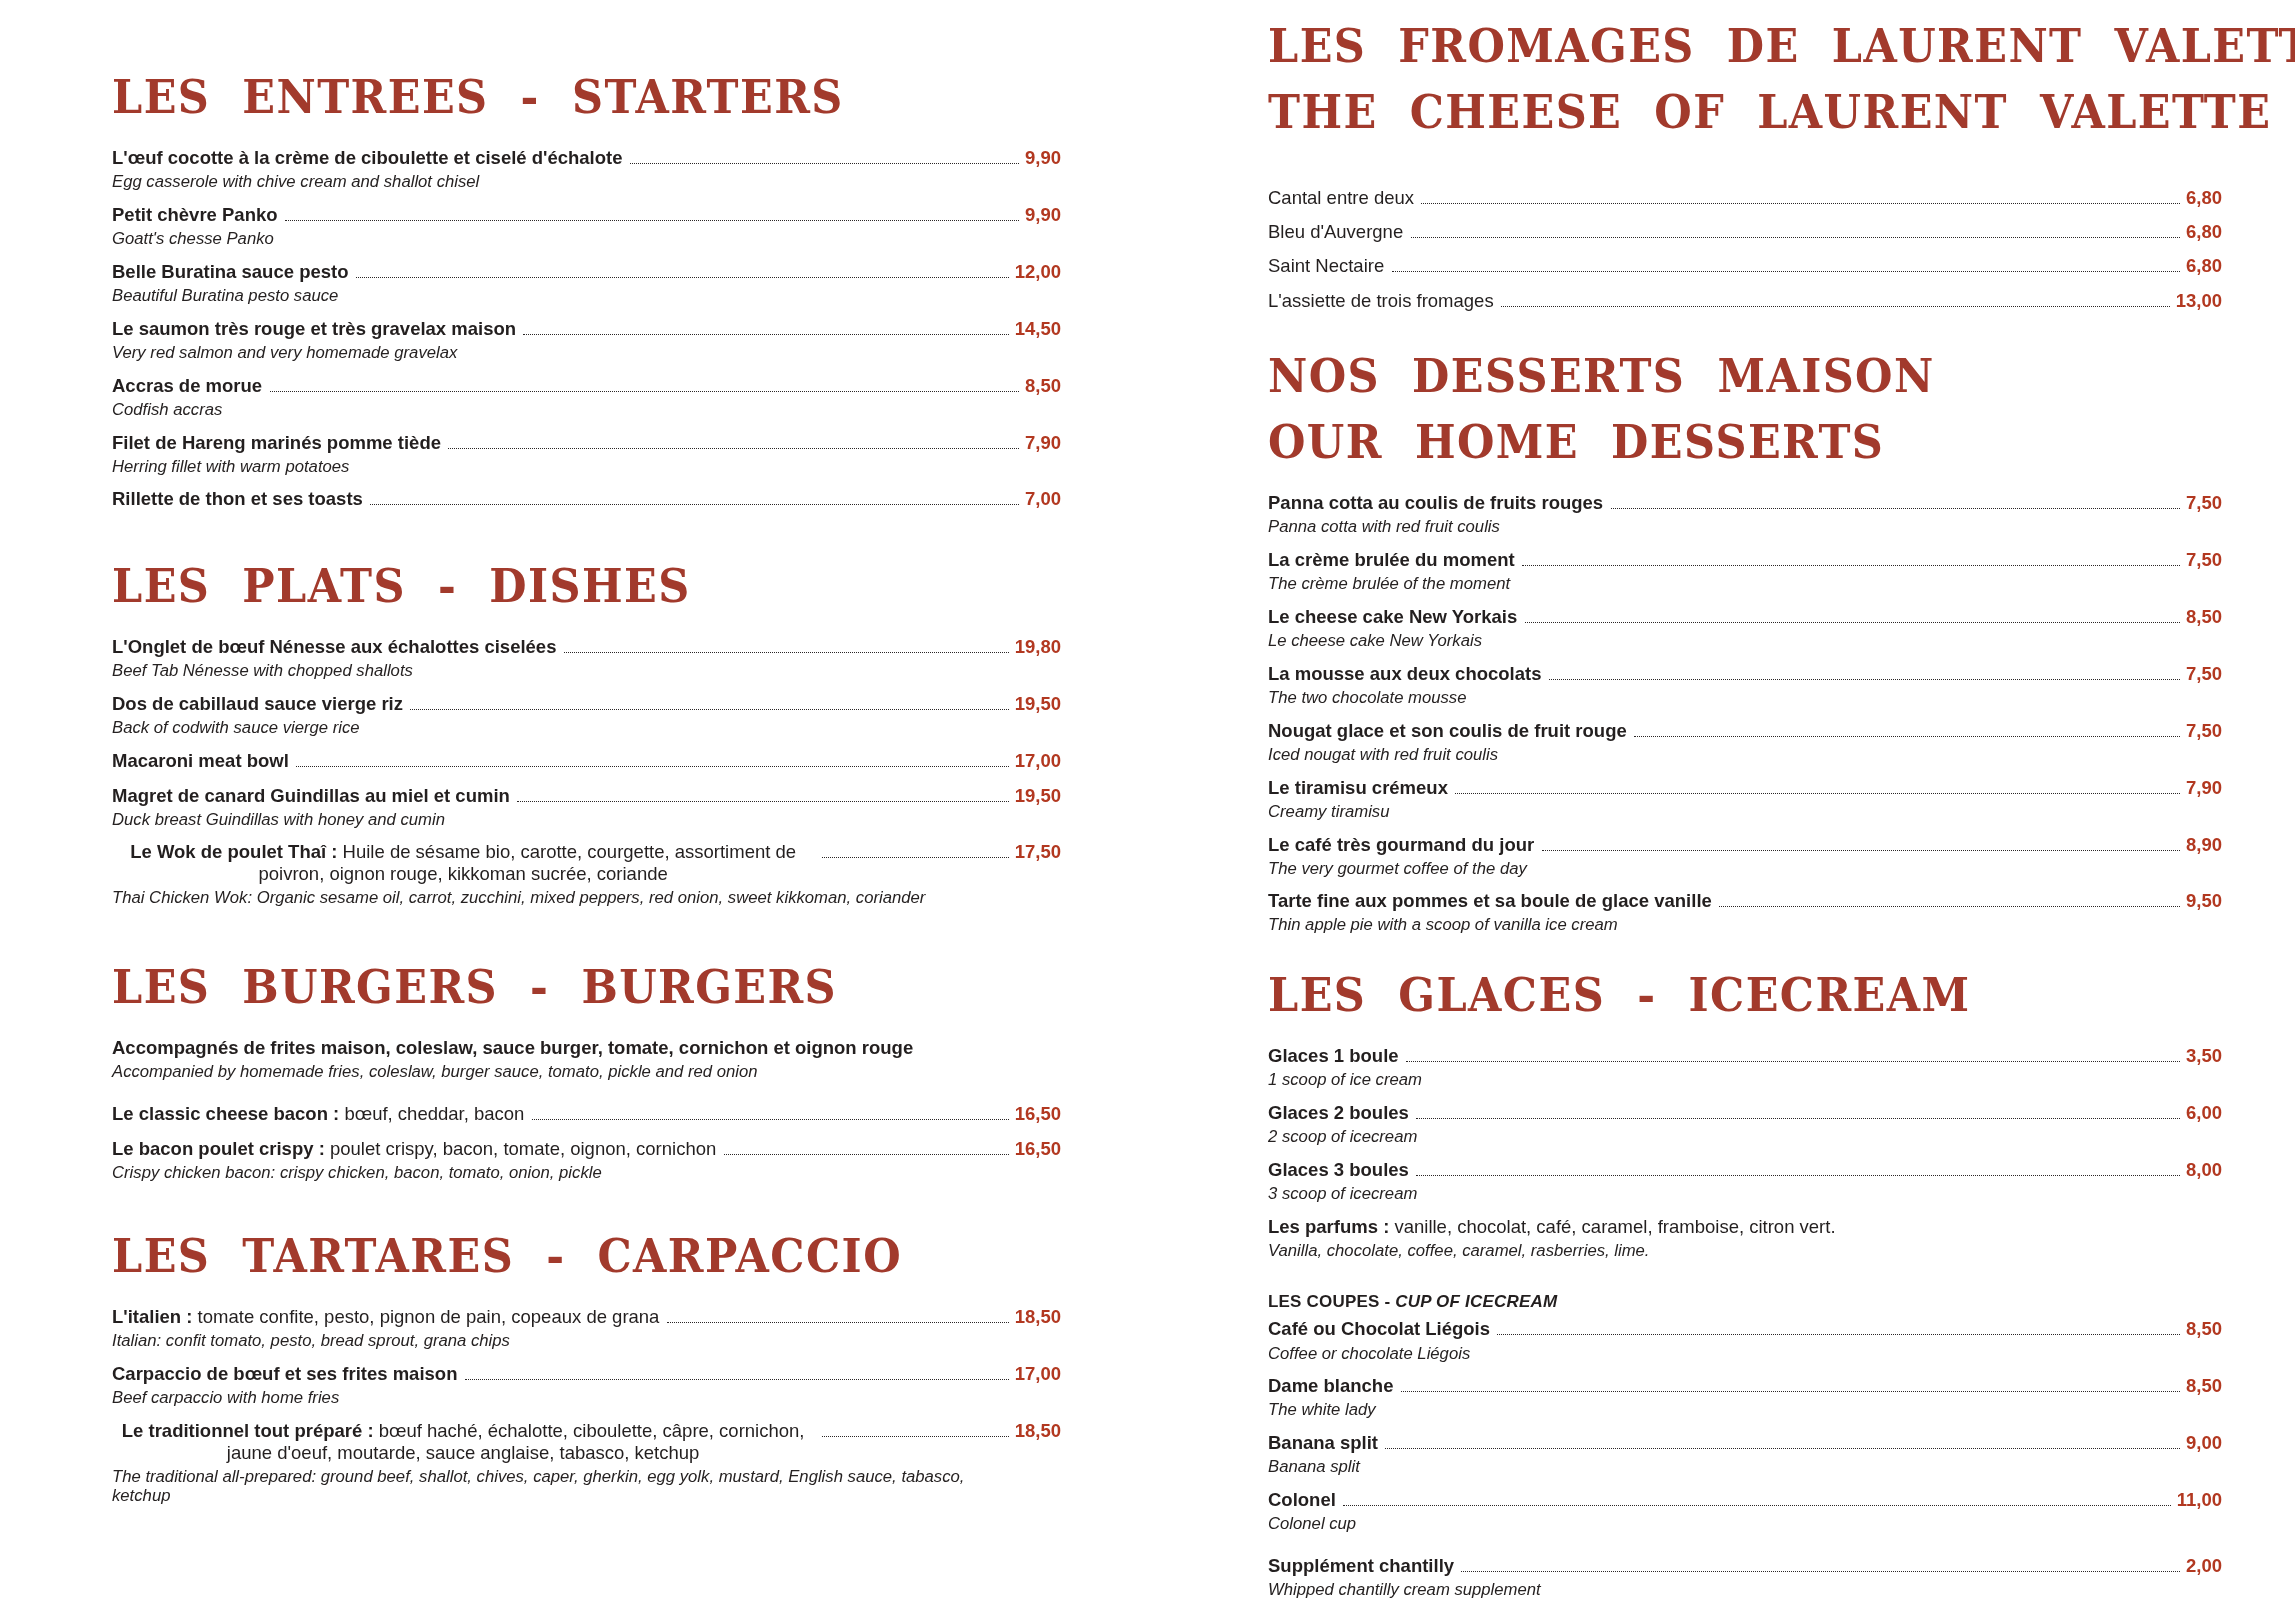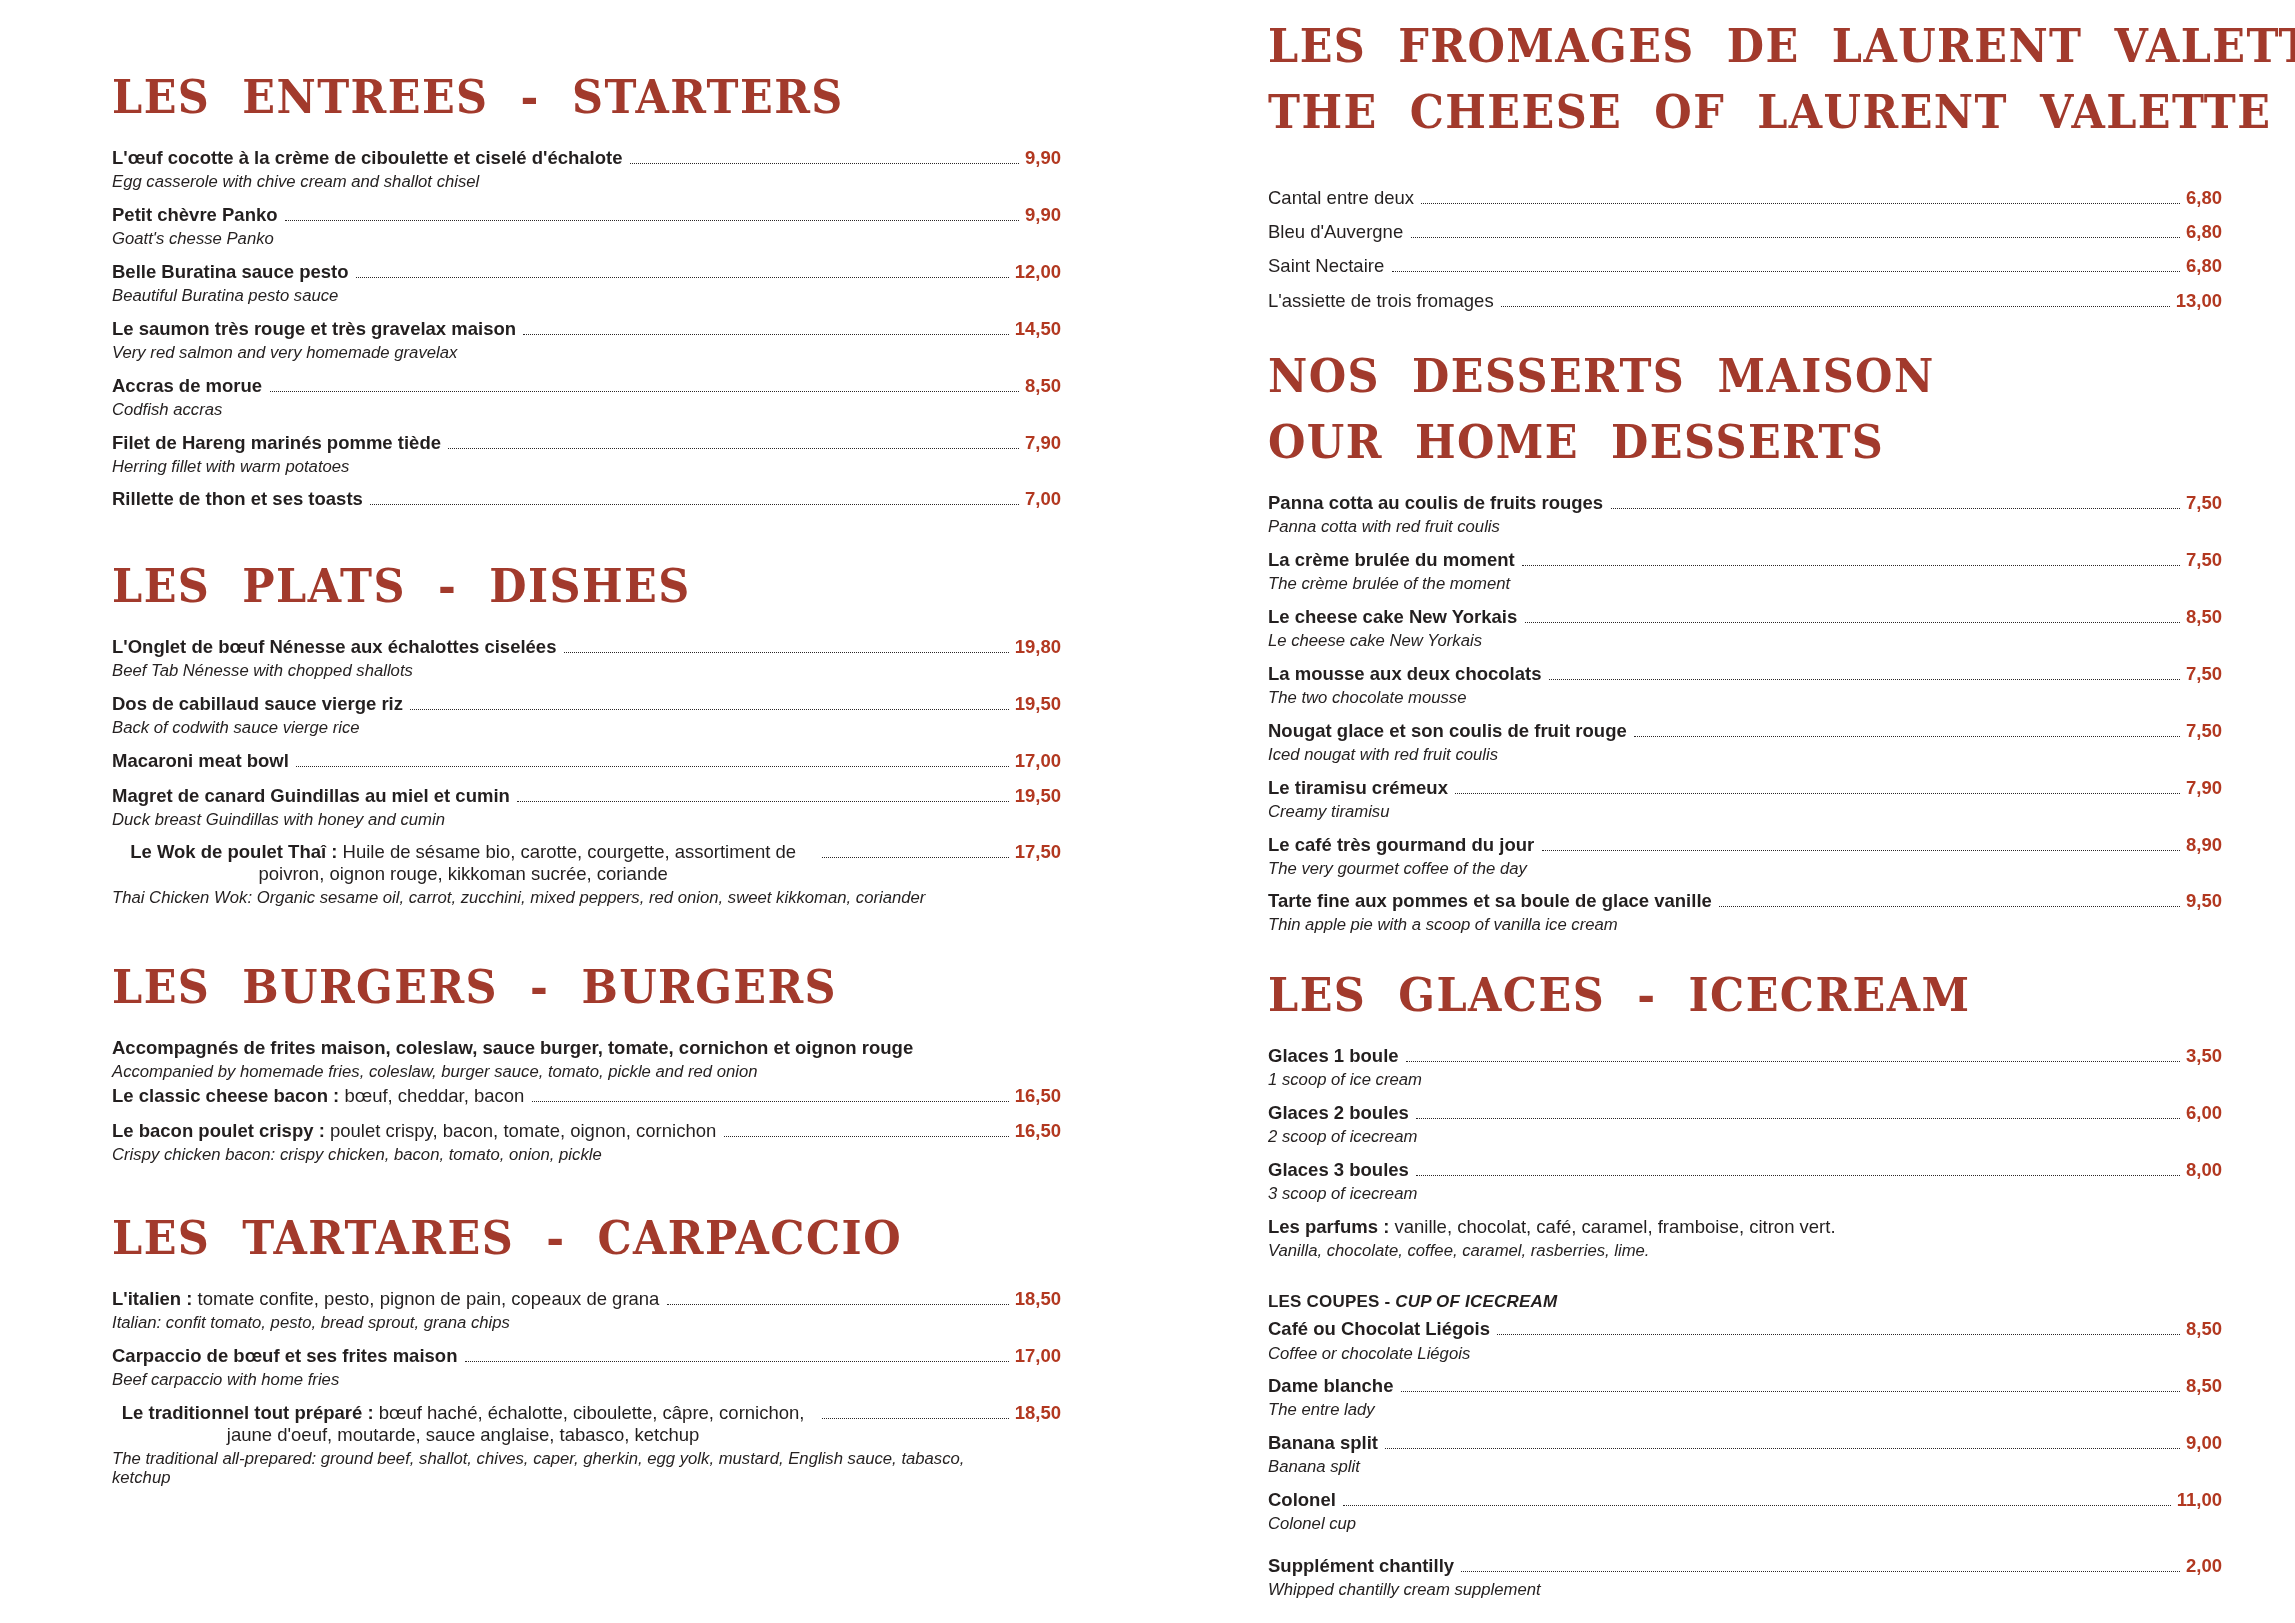--- a/index.html
+++ b/index.html
@@ -48,21 +48,21 @@
     margin:0 5.6px 0 7.4px;
   }
   .price{
     font-size:18.5px;font-weight:bold;color:var(--price);
     white-space:nowrap;line-height:1.18;
   }
   .desc{
     font-style:italic;font-weight:normal;font-size:16.7px;
     line-height:1.16;margin-top:3.2px;color:#262222;max-width:92%;
   }
-  .intro{margin-bottom:4px;}
+  .intro{margin-bottom:22px;}
   .intro-fr{font-weight:bold;font-size:18.5px;line-height:1.18;}
   .intro-fr .rest{font-weight:normal;}
   .parfums{margin-top:3.7px;margin-bottom:32px;}
   .sub-head{font-size:17px;font-weight:bold;letter-spacing:0.2px;margin-bottom:6.5px;}
   .sub-head .it{font-style:italic;}
   .supplement{margin-top:21px;}
 </style>
 </head>
 <body>
 
@@ -382,21 +382,21 @@
           <span class="price">8,50</span>
         </div>
         <div class="desc">Coffee or chocolate Liégois</div>
       </div>
       <div class="menu-item">
         <div class="row">
           <span class="item-name"><span class="nb">Dame blanche</span></span>
           <span class="leader"></span>
           <span class="price">8,50</span>
         </div>
-        <div class="desc">The entre lady</div>
+        <div class="desc">The white lady</div>
       </div>
       <div class="menu-item">
         <div class="row">
           <span class="item-name"><span class="nb">Banana split</span></span>
           <span class="leader"></span>
           <span class="price">9,00</span>
         </div>
         <div class="desc">Banana split</div>
       </div>
       <div class="menu-item">

